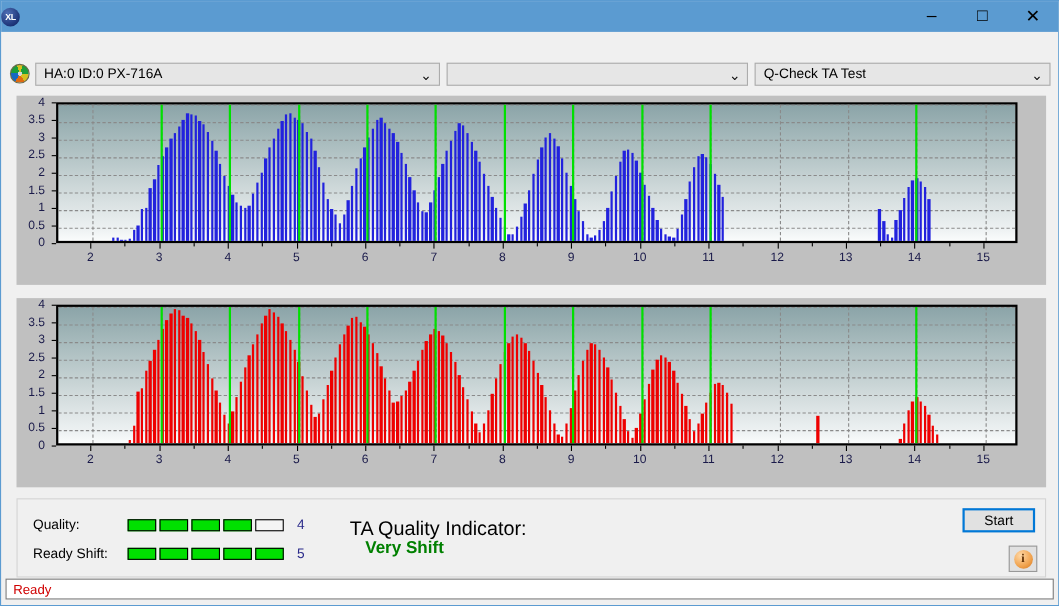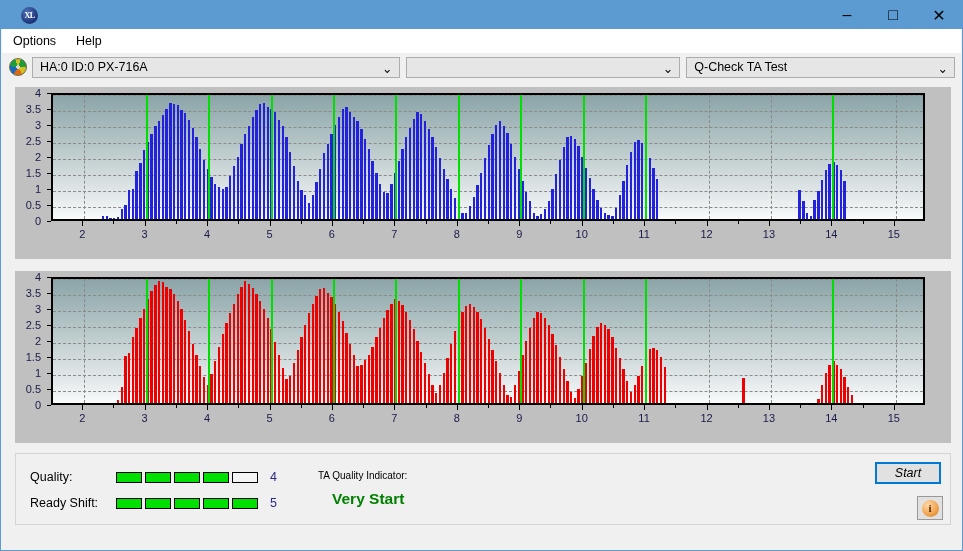--- a/index.html
+++ b/index.html
@@ -21,28 +21,28 @@
   }
 
   
   #titlebar {
     position: absolute; left: 0; top: 0;
     width: 961px; height: 28px;
     background: #5b9bd1;
     display: flex; align-items: center;
   }
   #app-icon {
-    width: 17px; height: 17px; margin-left: 20px; margin-right: 8px;
+    width: 17px; height: 17px; margin-left: 0; margin-right: 8px;
     border-radius: 50%;
     background: radial-gradient(circle at 35% 30%, #4f6fb5 0%, #1d3478 70%, #0d1c4a 100%);
     color: #ffffff;
     font-size: 8px; font-weight: bold;
     display: flex; align-items: center; justify-content: center;
     letter-spacing: -0.5px;
-    font-family: Liberation Serif, serif;
+    font-family: Liberation Sans, sans-serif;
   }
   #title-text {
     font-size: 12.5px; color: #000000;
     white-space: nowrap;
   }
   .wbtn {
     width: 46px; height: 28px;
     display: flex; align-items: center; justify-content: center;
     color: #000;
   }
@@ -175,34 +175,34 @@
   .seg {
     width: 26px; height: 11px;
     border: 1px solid #000;
     background: #f4f4f4;
   }
   .seg.on { background: #00e000; }
   .ind-value { margin-left: 12px; font-size: 12.5px; color: #2a2a8a; }
 
   #tqi-label {
     position: absolute; left: 302px; top: 16px;
-    font-size: 10px; color: #000;
+    font-size: 18px; color: #000;
   }
   #tqi-value {
     position: absolute; left: 316px; top: 36px;
     font-size: 15.5px; font-weight: bold; color: #008000;
   }
 
   #start-button {
     position: absolute; left: 859px; top: 8px;
     width: 66px; height: 22px;
     background: #e1e1e1;
     border: 2px solid #0078d7;
     font-size: 12.5px; color: #000;
-    display: flex; align-items: center; justify-content: center; font-style: italic;
+    display: flex; align-items: center; justify-content: center;
   }
   #info-button {
     position: absolute; left: 901px; top: 42px;
     width: 26px; height: 24px;
     background: #e1e1e1;
     border: 1px solid #999;
     display: flex; align-items: center; justify-content: center;
   }
   #info-glyph {
     width: 17px; height: 17px; border-radius: 50%;
@@ -229,24 +229,20 @@
 
   <div id="titlebar">
     <div id="app-icon">XL</div>
     <div id="win-controls">
       <div class="wbtn">–</div>
       <div class="wbtn">□</div>
       <div class="wbtn">✕</div>
     </div>
   </div>
 
-  <div id="menubar">
-    <div class="menu-item">Options</div>
-    <div class="menu-item">Help</div>
-  </div>
 
   <div id="toolbar">
     <div id="disc-icon"></div>
     <div class="combo" id="combo-drive">
       <span class="cval">HA:0 ID:0  PX-716A</span>
       <span class="chev">⌄</span>
     </div>
     <div class="combo" id="combo-function">
       <span class="chev">⌄</span>
     </div>
@@ -794,22 +790,25 @@
       <span class="seg-wrap" id="peak-segs">
           <span class="seg on"></span>
           <span class="seg on"></span>
           <span class="seg on"></span>
           <span class="seg on"></span>
           <span class="seg on"></span>
         </span>
       <span class="ind-value">5</span>
     </div>
     <div id="tqi-label">TA Quality Indicator:</div>
-    <div id="tqi-value">Very Start</div>
+    <div id="tqi-value">Very Shift</div>
 
     <div id="start-button">Start</div>
     <div id="info-button">
       <span id="info-glyph">i</span>
     </div>
   </div>
 
+  <div id="statusbar">
+    <span id="status-text">Ready</span>
+  </div>
 
 </div>
 
 </body></html>

